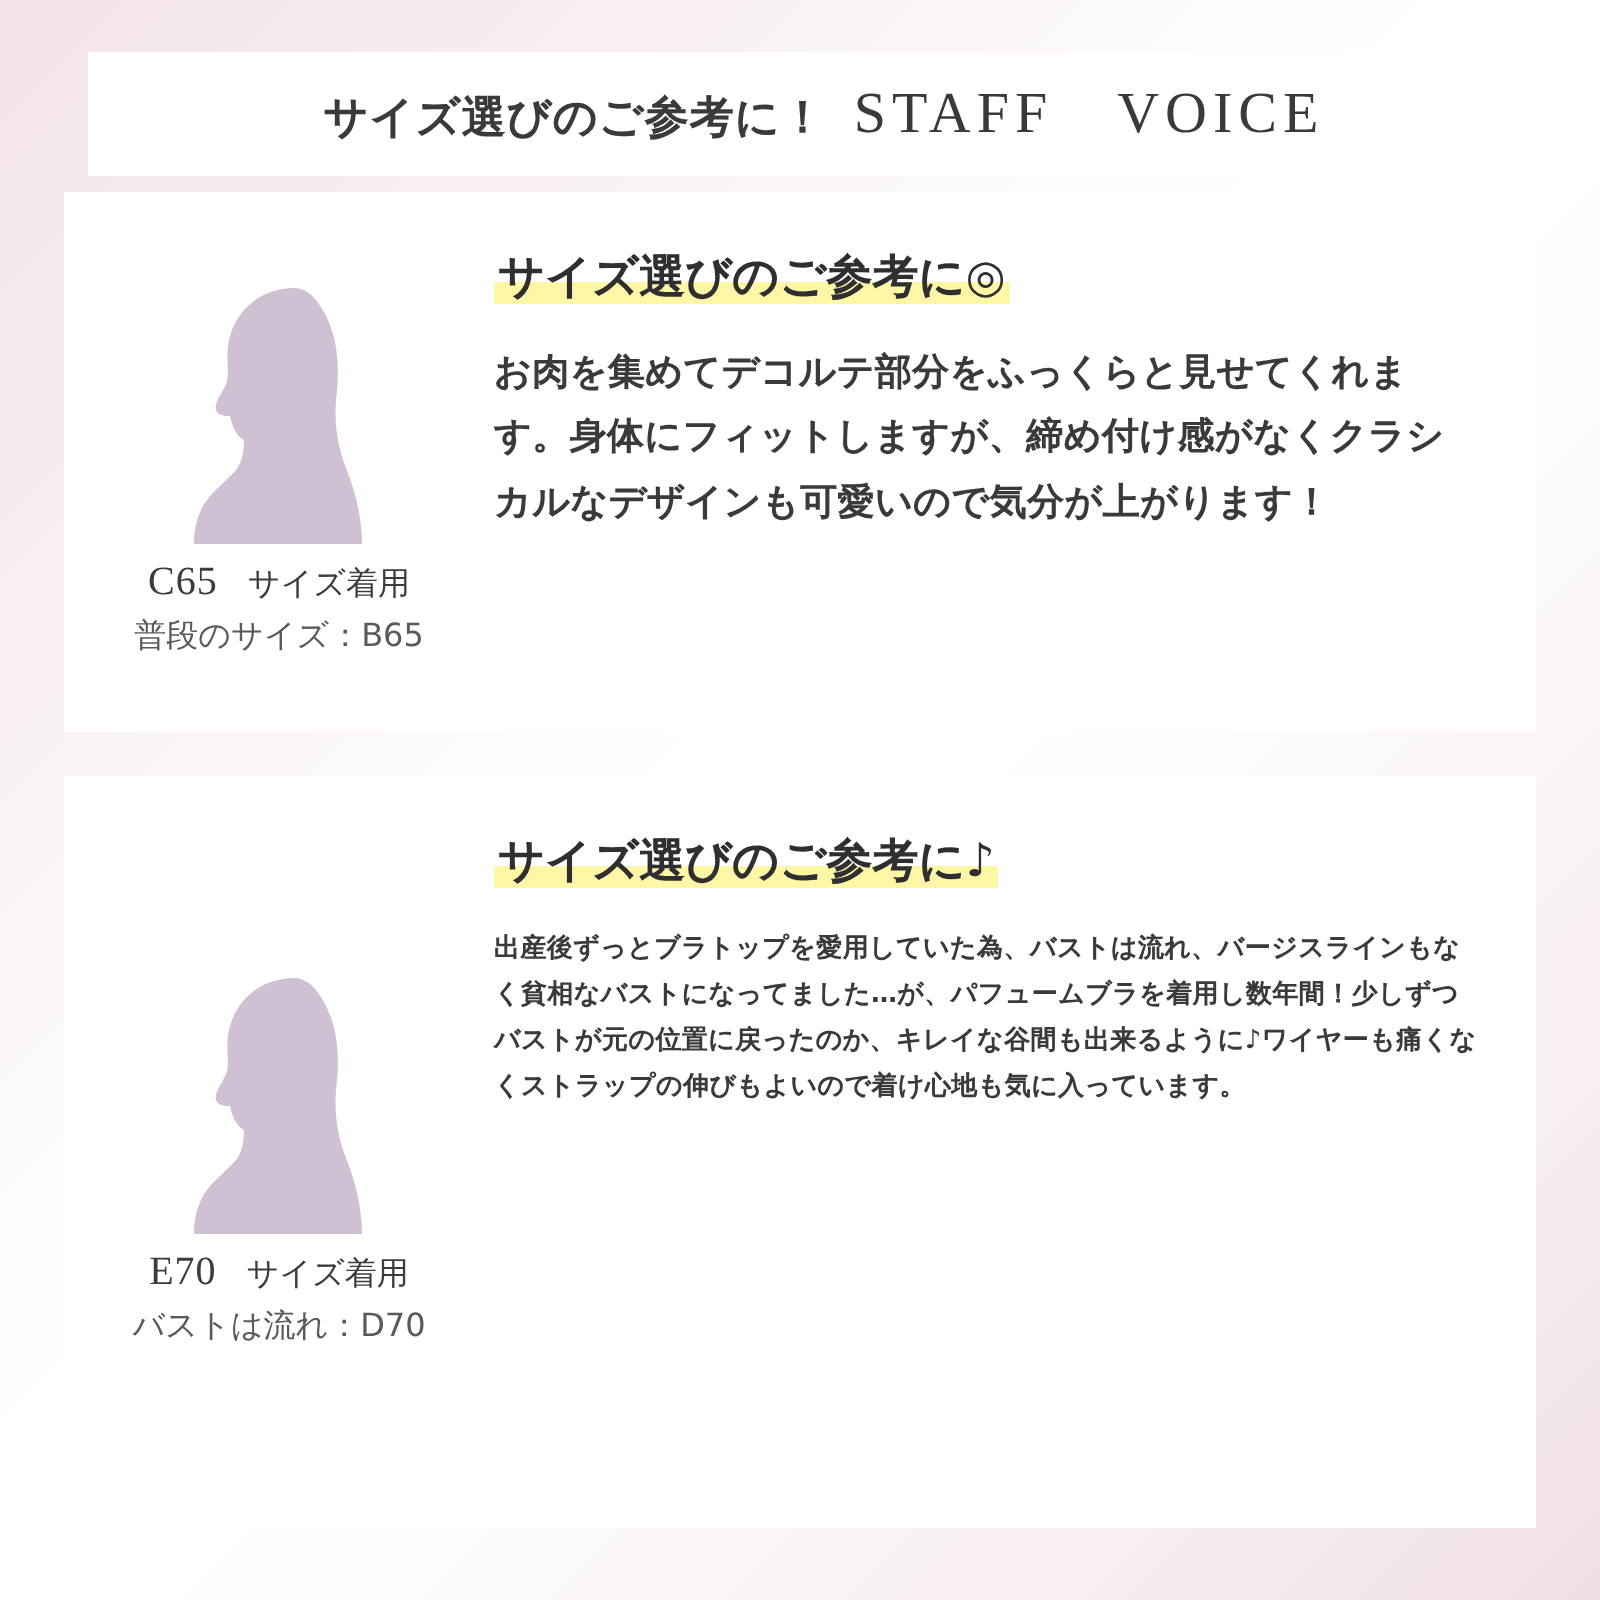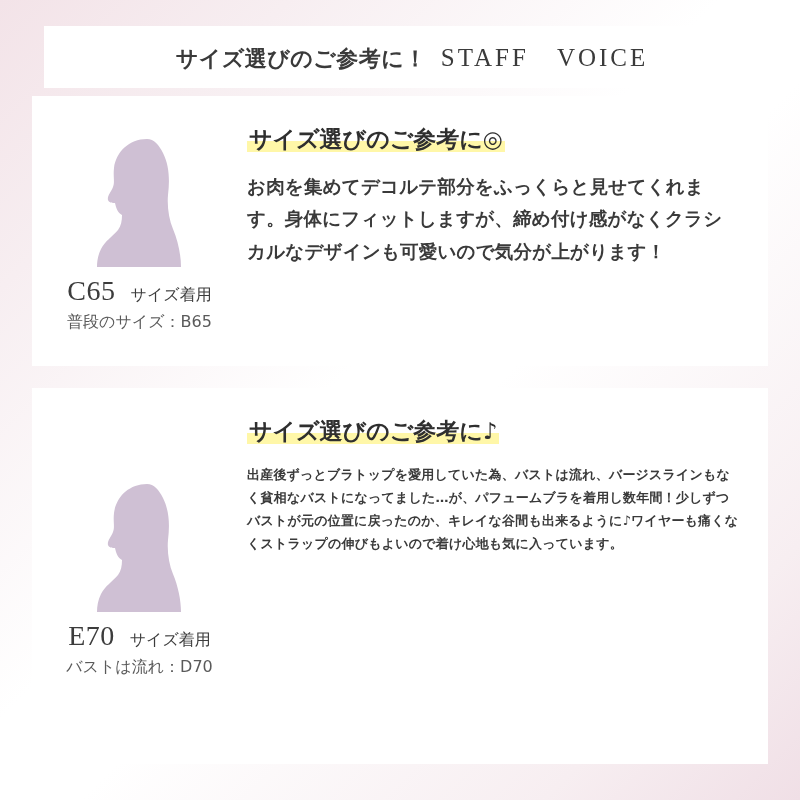--- a/index.html
+++ b/index.html
@@ -53,21 +53,21 @@
   }
   .header-jp {
     font-family: "DejaVu Sans", sans-serif;
     font-weight: bold;
     font-size: 22px;
     color: #3a3a3a;
     letter-spacing: 0.5px;
   }
   .header-en {
     font-family: "Liberation Serif", serif;
-    font-size: 25px;
+    font-size: 29px;
     color: #3a3a3a;
     letter-spacing: 3px;
     margin-left: 14px;
   }
 
   
   .card {
     position: absolute;
     left: 16px;
     width: 736px;
@@ -93,21 +93,21 @@
     height: 132px;
     display: block;
   }
   .size-line {
     margin-top: 8px;
     white-space: nowrap;
     color: #3c3c3c;
   }
   .size-code {
     font-family: "Liberation Serif", serif;
-    font-size: 28px;
+    font-size: 20px;
     letter-spacing: 0.5px;
   }
   .size-suffix {
     font-family: "DejaVu Sans", sans-serif;
     font-size: 16px;
     margin-left: 15px;
   }
   .usual-size {
     margin-top: 5px;
     font-family: "DejaVu Sans", sans-serif;

